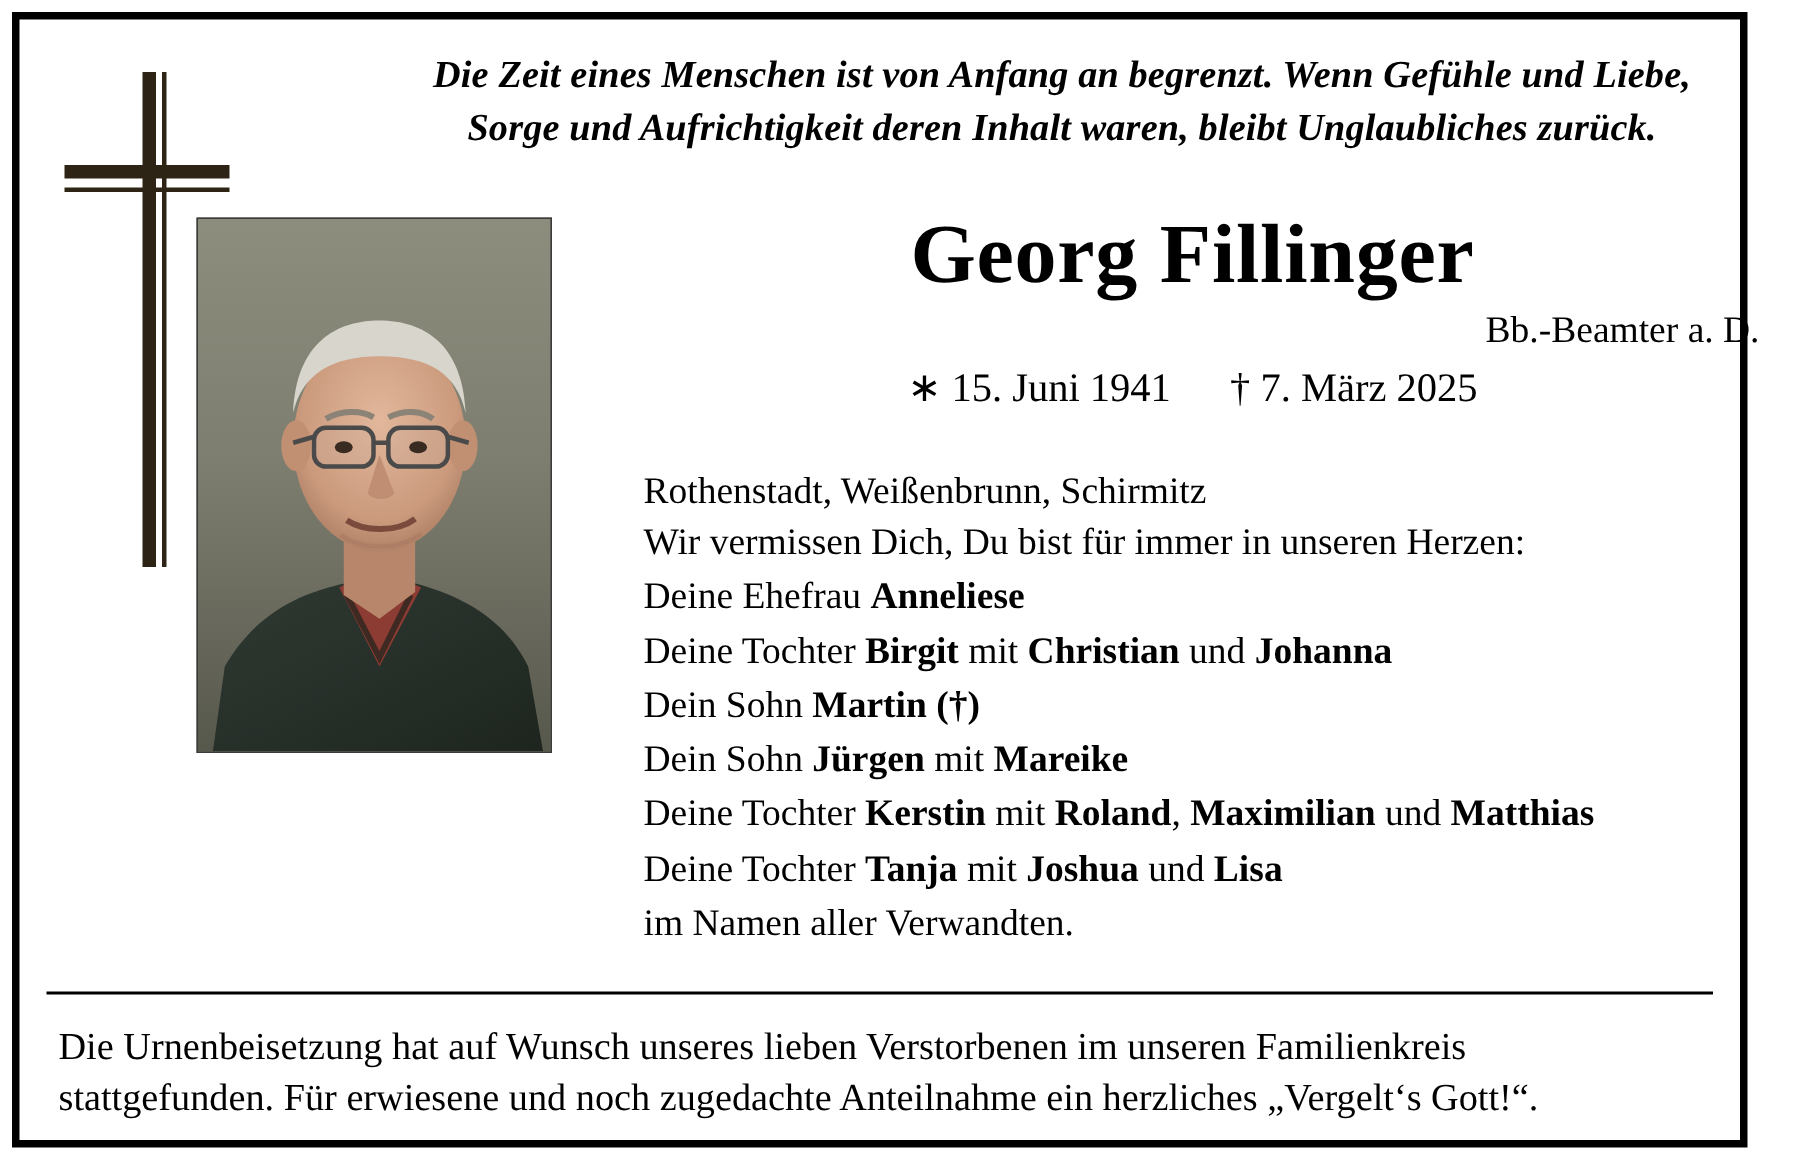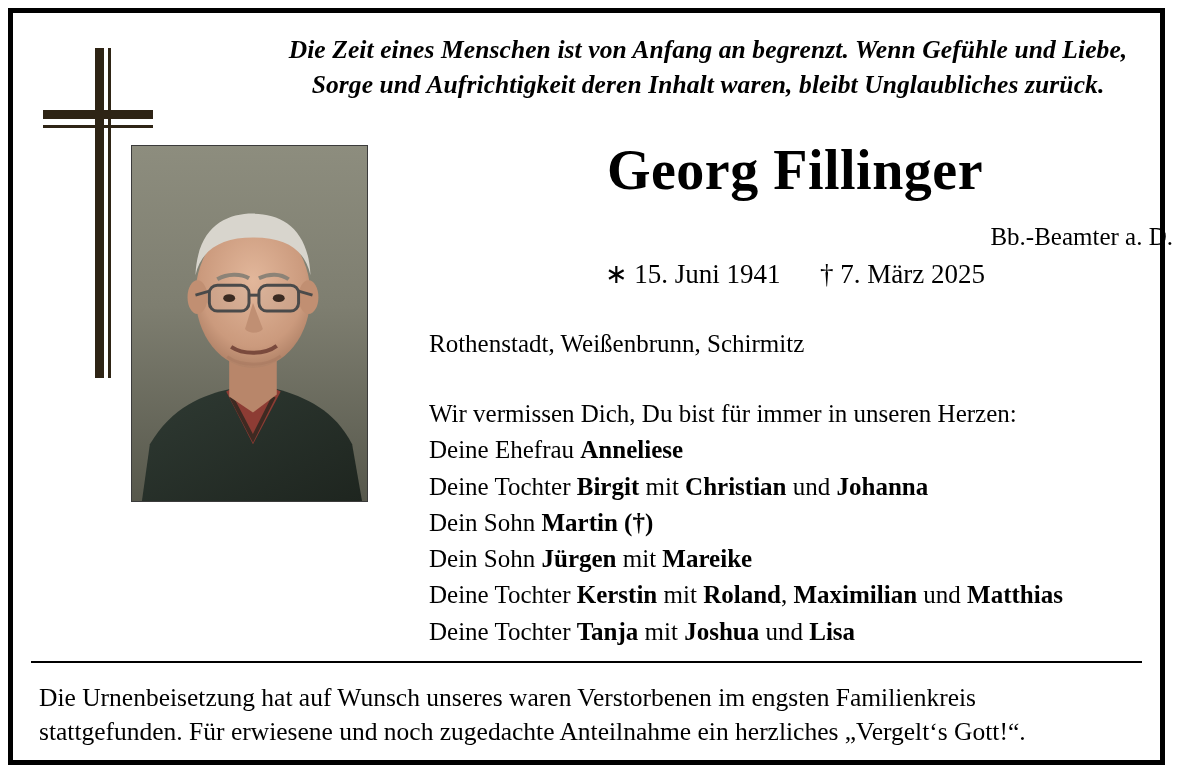--- a/index.html
+++ b/index.html
@@ -124,21 +124,21 @@
     top: 128px;
     width: 756px;
   }
 
   .name {
     text-align: center;
     font-size: 56px;
     font-weight: bold;
     line-height: 1.05;
     letter-spacing: 0.5px;
-    margin: 0 0 22px 0;
+    margin: 0 0 6px 0;
   }
   .profession {
     text-align: right;
     font-size: 25px;
     line-height: 1.2;
     margin: 0 0 6px 0;
   }
   .dates {
     text-align: center;
     font-size: 27px;
@@ -152,21 +152,20 @@
 
   .places {
     margin-top: 36px;
     font-size: 25px;
     line-height: 1.3;
     padding-left: 12px;
   }
   .places b { font-weight: normal; }
 
   .family {
-    margin-top: 36px;
     font-size: 25px;
     line-height: 1.45;
     padding-left: 12px;
   }
   .family .line { white-space: nowrap; }
   .family b { font-weight: bold; }
   .family .intro { }
 
   
   .divider {
@@ -294,25 +293,26 @@
           </div>
 
           <div class="line">
             <span>Deine Tochter </span><b>Kerstin</b><span> mit </span><b>Roland</b><span>, </span><b>Maximilian</b><span> und </span><b>Matthias</b>
           </div>
 
           <div class="line">
             <span>Deine Tochter </span><b>Tanja</b><span> mit </span><b>Joshua</b><span> und </span><b>Lisa</b>
           </div>
 
+          <div class="line">im Namen aller Verwandten.</div>
         </div>
       </div>
 
       <div class="divider"></div>
 
       <div class="footer">
-        <div>Die Urnenbeisetzung hat auf Wunsch unseres waren Verstorbenen im engsten Familienkreis</div>
+        <div>Die Urnenbeisetzung hat auf Wunsch unseres lieben Verstorbenen im unseren Familienkreis</div>
         <div>stattgefunden. Für erwiesene und noch zugedachte Anteilnahme ein herzliches „Vergelt‘s Gott!“.</div>
       </div>
 
     </div>
   </div>
 </div>
 
 </body></html>

